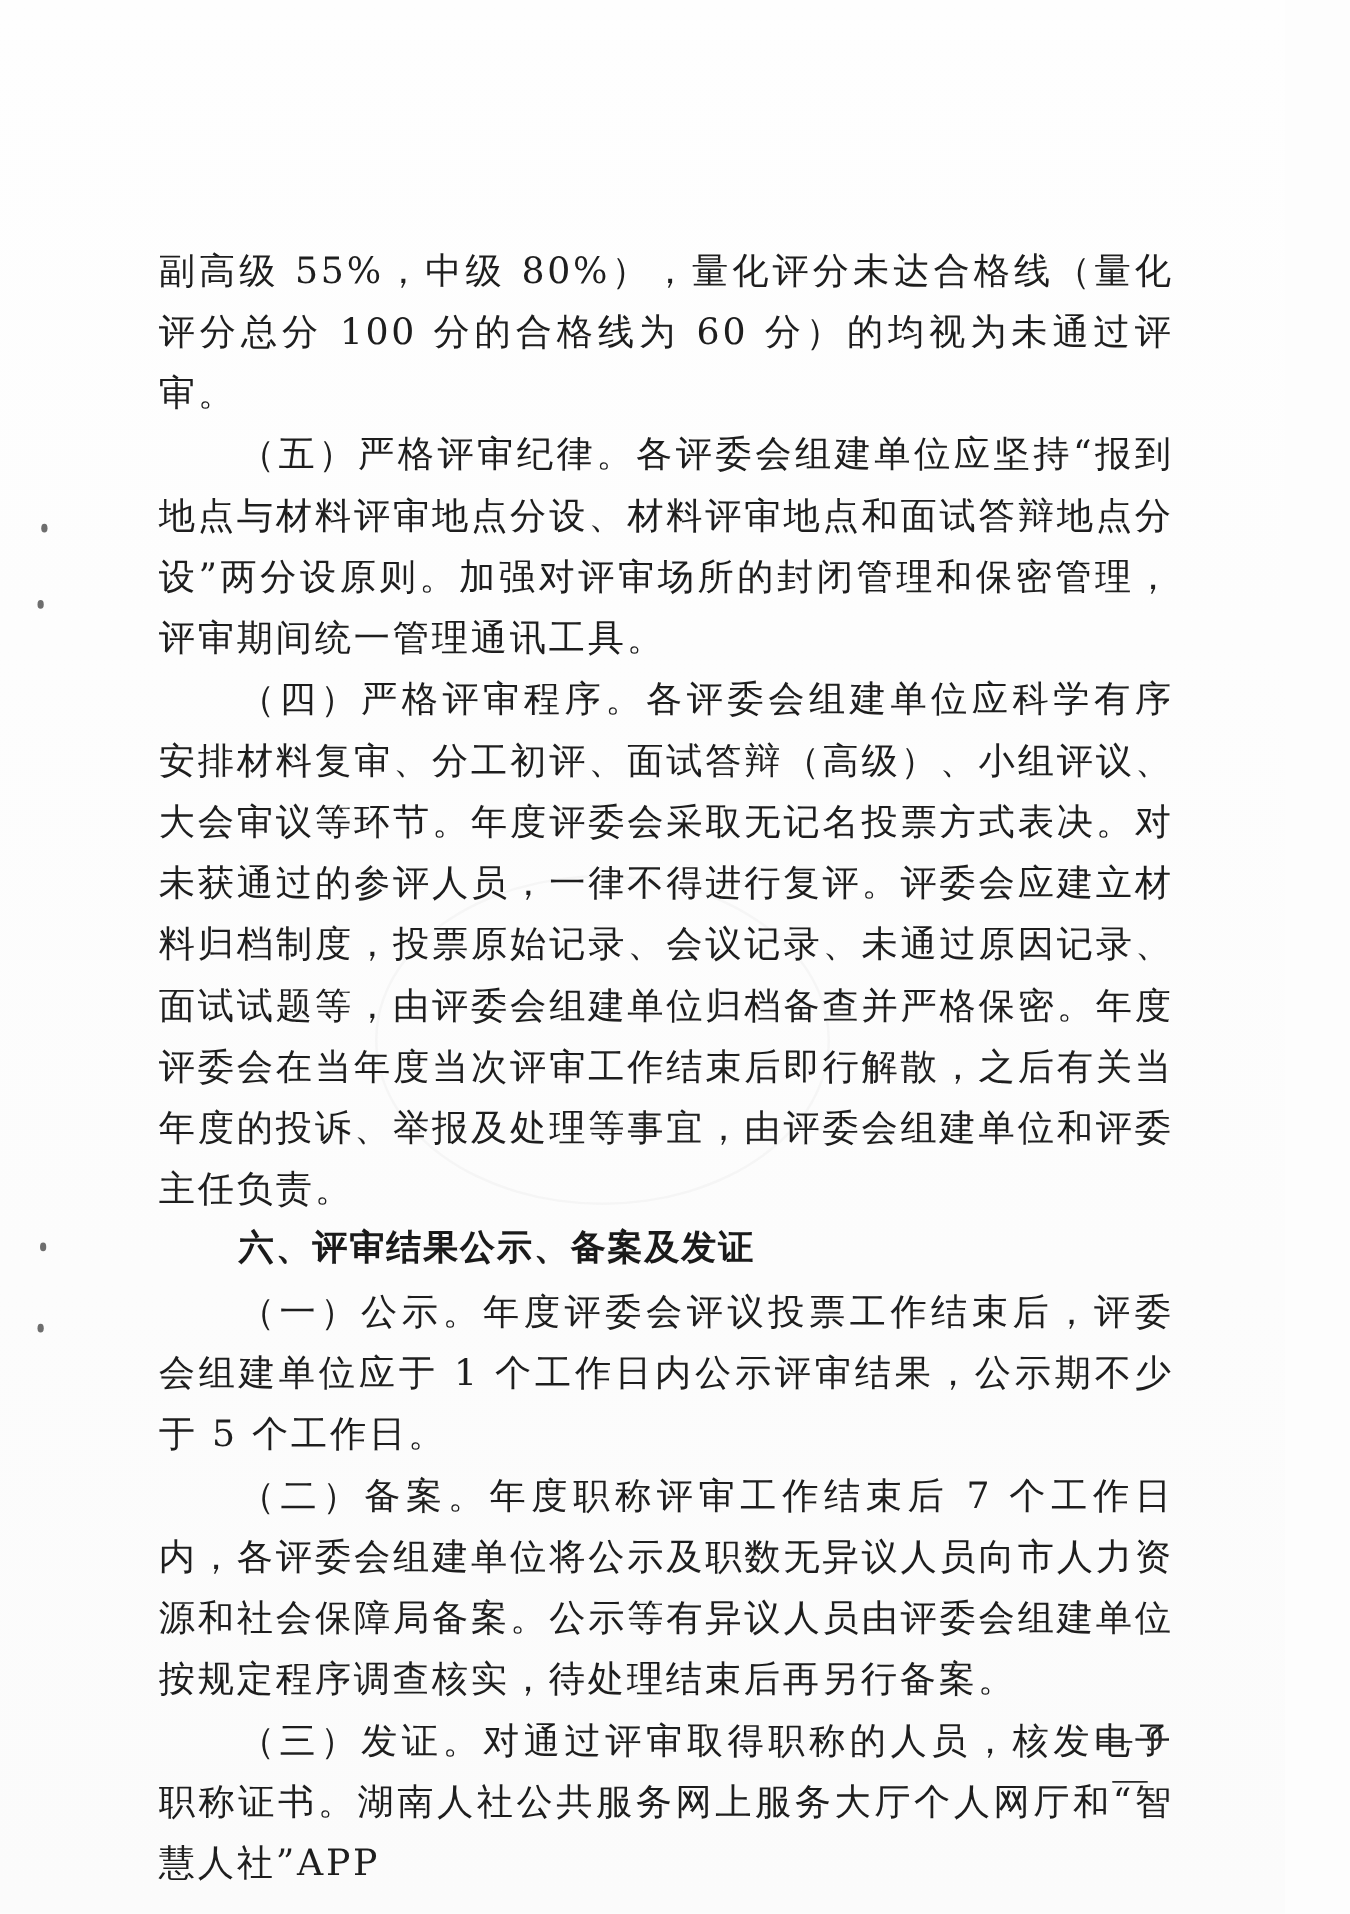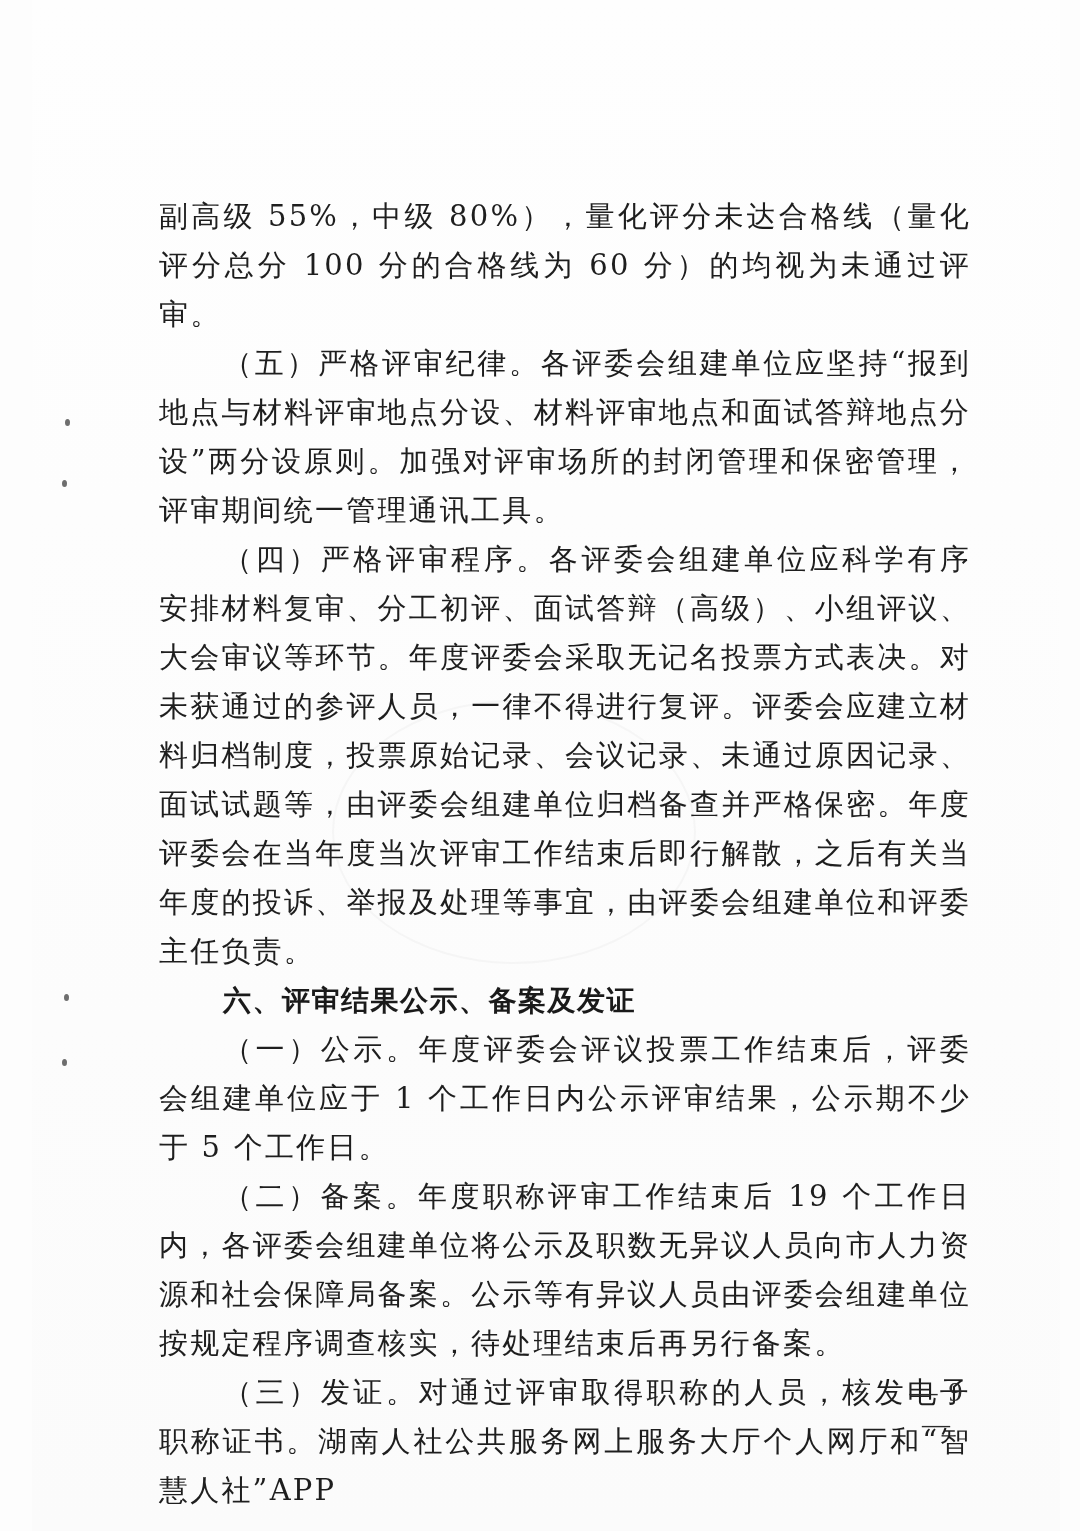--- a/index.html
+++ b/index.html
@@ -12,21 +12,20 @@
       height: 1531px;
       position: relative;
       overflow: hidden;
       background: #fdfdfd;
     }
     .page {
       position: absolute;
       left: 0; top: 0;
       width: 1028px; height: 1531px;
       background: linear-gradient(180deg, #fefefe 0%, #fbfbfb 100%);
-      margin-left: 32px;
     }
     .content {
       position: absolute;
       left: 127px;
       top: 192px;
       width: 812px;
       font-family: "DejaVu Serif", "Liberation Serif", serif;
       font-size: 29px;
       line-height: 49px;
       color: #1e1e1e;
@@ -37,21 +36,21 @@
       text-align: justify;
       text-align-last: left;
       text-indent: 0;
     }
     .para.indent {
       text-indent: 64px;
     }
     .heading {
       margin: 0;
       text-indent: 64px;
-      font-family: Liberation Sans, sans-serif;
+      font-family: Liberation Mono, monospace;
       font-weight: bold;
       font-size: 28px;
       color: #1a1a1a;
       letter-spacing: 1.5px;
     }
     .page-number {
       position: absolute;
       left: 860px;
       top: 1376px;
       width: 90px;
@@ -90,18 +89,18 @@
   <div class="punch-dot" style="left:30px; top:480px;"></div>
   <div class="punch-dot" style="left:32px; top:994px;"></div>
   <div class="punch-dot" style="left:30px; top:1059px;"></div>
 
   <div class="content">
     <p class="para">副高级 55%，中级 80%），量化评分未达合格线（量化评分总分 100 分的合格线为 60 分）的均视为未通过评审。</p>
     <p class="para indent">（五）严格评审纪律。各评委会组建单位应坚持“报到地点与材料评审地点分设、材料评审地点和面试答辩地点分设”两分设原则。加强对评审场所的封闭管理和保密管理，评审期间统一管理通讯工具。</p>
     <p class="para indent">（四）严格评审程序。各评委会组建单位应科学有序安排材料复审、分工初评、面试答辩（高级）、小组评议、大会审议等环节。年度评委会采取无记名投票方式表决。对未获通过的参评人员，一律不得进行复评。评委会应建立材料归档制度，投票原始记录、会议记录、未通过原因记录、面试试题等，由评委会组建单位归档备查并严格保密。年度评委会在当年度当次评审工作结束后即行解散，之后有关当年度的投诉、举报及处理等事宜，由评委会组建单位和评委主任负责。</p>
     <p class="heading">六、评审结果公示、备案及发证</p>
     <p class="para indent">（一）公示。年度评委会评议投票工作结束后，评委会组建单位应于 1 个工作日内公示评审结果，公示期不少于 5 个工作日。</p>
-    <p class="para indent">（二）备案。年度职称评审工作结束后 19 个工作日内，各评委会组建单位将公示及职数无异议人员向市人力资源和社会保障局备案。公示等有异议人员由评委会组建单位按规定程序调查核实，待处理结束后再另行备案。</p>
+    <p class="para indent">（二）备案。年度职称评审工作结束后 7 个工作日内，各评委会组建单位将公示及职数无异议人员向市人力资源和社会保障局备案。公示等有异议人员由评委会组建单位按规定程序调查核实，待处理结束后再另行备案。</p>
     <p class="para indent">（三）发证。对通过评审取得职称的人员，核发电子职称证书。湖南人社公共服务网上服务大厅个人网厅和“智慧人社”APP</p>
   </div>
 
   <div class="page-number">— 9 —</div>
 </div>
 
 </body></html>

